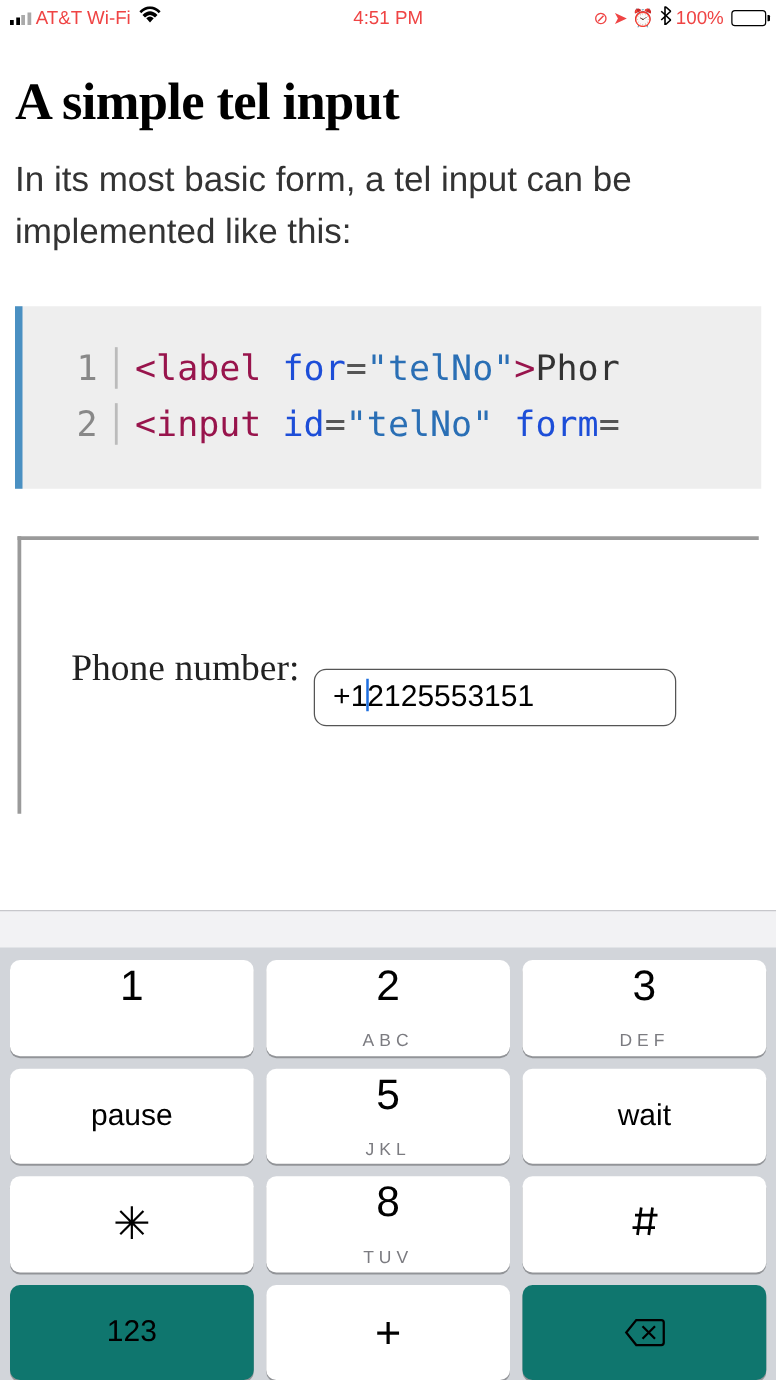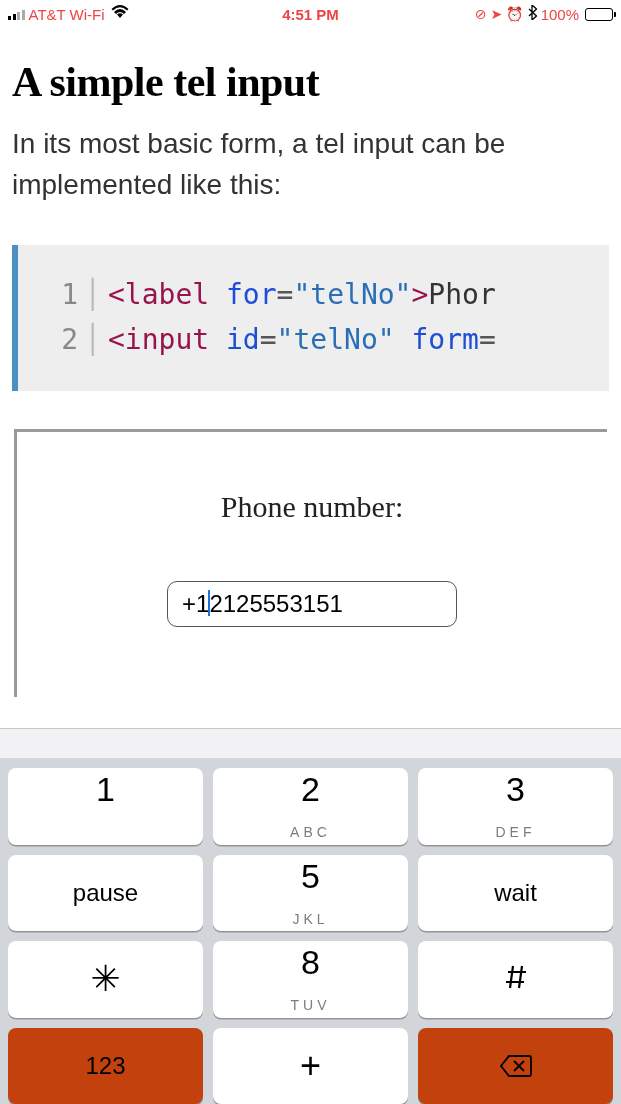--- a/index.html
+++ b/index.html
@@ -15,21 +15,21 @@
     .status-bar {
       height: 28px;
       display: flex;
       align-items: center;
       padding: 0 8px;
       font-size: 15px;
       font-weight: 500;
       color: #ef4444;
     }
     .status-left { display: flex; align-items: center; gap: 4px; flex: 1; }
-    .status-center { flex: 0; white-space: nowrap; font-weight: 700; }
+    .status-center { flex: 0; white-space: nowrap; font-weight: 400; }
     .status-right { display: flex; align-items: center; gap: 4px; flex: 1; justify-content: flex-end; }
     .signal-bars { display: flex; align-items: flex-end; gap: 1.5px; height: 12px; }
     .signal-bars span { width: 3px; background: #aaa; }
     .signal-bars span:nth-child(1){height:4px;background:#000;}
     .signal-bars span:nth-child(2){height:6px;background:#000;}
     .signal-bars span:nth-child(3){height:8px;background:#aaa;}
     .signal-bars span:nth-child(4){height:10px;background:#aaa;}
     .wifi-icon { font-size: 16px; margin-left: 2px; }
     .battery-icon {
       width: 28px; height: 13px;
@@ -84,21 +84,20 @@
     
     .example-box {
       border: 3px solid #9a9a9a;
       padding: 58px 40px 70px 40px;
       display: flex;
       align-items: center;
       gap: 12px;
       margin: 0 2px;
       border-right: none;
       border-bottom: none;
-      flex-direction: column;
     }
     .example-label {
       font-family: "Times New Roman", Times, serif;
       font-size: 30px;
       color: #222;
     }
     .tel-input {
       border: 1.5px solid #555;
       border-radius: 10px;
       padding: 8px 14px;
@@ -153,21 +152,21 @@
       display: flex;
       flex-direction: column;
       align-items: center;
       justify-content: center;
       font-size: 32px;
       color: #000;
       position: relative;
     }
     .key .main { font-size: 34px; line-height: 1; font-weight: 400; }
     .key .sub { font-size: 14px; letter-spacing: 4px; color: #7b7b80; margin-top: 18px; }
-    .key.gray { background: #c2410c; }
+    .key.gray { background: #0f766e; }
     .key-text .main { font-size: 24px; }
     .key-sym .main { font-size: 36px; font-weight: 300; }
     .key .backspace-svg { width: 34px; height: 24px; }
   </style>
 </head>
 <body>
 
 <div class="status-bar">
   <div class="status-left">
     <div class="signal-bars">

